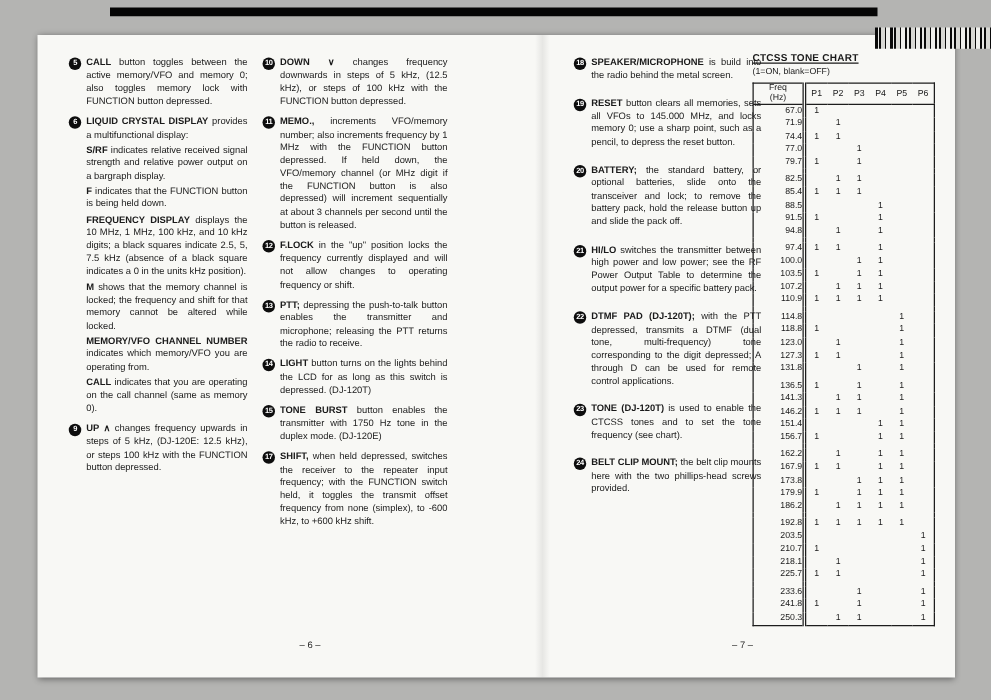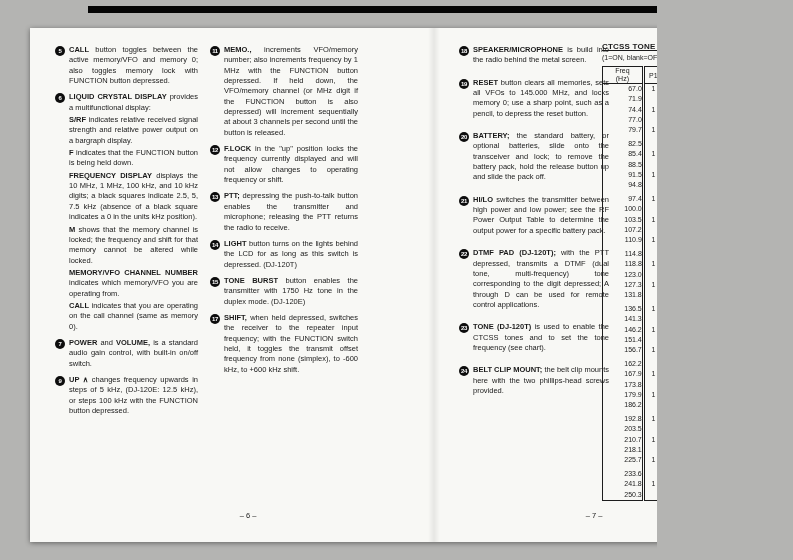--- a/index.html
+++ b/index.html
@@ -2,21 +2,21 @@
 <html><head>
 <meta charset="utf-8">
 <style>
   html,body { margin:0; padding:0; }
   body {
     width:793px; height:560px;
     background:#b4b4b2;
     font-family:"Liberation Sans", sans-serif;
     color:#1a1a1a;
   }
-  .stage { position:relative; width:657px; height:560px; overflow:hidden; }
+  .stage { position:relative; width:793px; height:560px; overflow:hidden; }
 
   
   .artifact-bar { position:absolute; left:88px; top:6px; width:614px; height:7px; background:#050505; z-index:3; }
   .artifact-barcode {
     position:absolute; left:700px; top:22px; width:93px; height:17px; z-index:3;
     background:repeating-linear-gradient(90deg,#0a0a0a 0 2px,#e9e9e6 2px 3px,#0a0a0a 3px 5px,#d8d8d4 5px 8px,#0a0a0a 8px 9px,#efefec 9px 12px);
   }
 
   
   .sheet {
@@ -89,33 +89,33 @@
             <p class="para"><b class="lead">LIQUID CRYSTAL DISPLAY</b> provides a multifunctional display:</p>
             <p class="para sub"><b class="lead">S/RF</b> indicates relative received signal strength and relative power output on a bargraph display.</p>
             <p class="para sub"><b class="lead">F</b> indicates that the FUNCTION button is being held down.</p>
             <p class="para sub"><b class="lead">FREQUENCY DISPLAY</b> displays the 10 MHz, 1 MHz, 100 kHz, and 10 kHz digits; a black squares indicate 2.5, 5, 7.5 kHz (absence of a black square indicates a 0 in the units kHz position).</p>
             <p class="para sub"><b class="lead">M</b> shows that the memory channel is locked; the frequency and shift for that memory cannot be altered while locked.</p>
             <p class="para sub"><b class="lead">MEMORY/VFO CHANNEL NUMBER</b> indicates which memory/VFO you are operating from.</p>
             <p class="para sub"><b class="lead">CALL</b> indicates that you are operating on the call channel (same as memory 0).</p>
           </div>
         </div>
         <div class="item">
-          <span class="num">7</span>
-          <div class="body">
-            <p class="para"><b class="lead">POWER</b> and <b class="lead">VOLUME,</b> is a standard audio gain control, with built-in on/off switch.</p>
-          </div>
-        </div>
-        <div class="item">
           <span class="num">9</span>
           <div class="body">
             <p class="para"><b class="lead">UP ∧</b> changes frequency upwards in steps of 5 kHz, (DJ-120E: 12.5 kHz), or steps 100 kHz with the FUNCTION button depressed.</p>
           </div>
         </div>
       </div>
     <div class="col c2">
+        <div class="item">
+          <span class="num">10</span>
+          <div class="body">
+            <p class="para"><b class="lead">DOWN ∨</b> changes frequency downwards in steps of 5 kHz, (12.5 kHz), or steps of 100 kHz with the FUNCTION button depressed.</p>
+          </div>
+        </div>
         <div class="item">
           <span class="num">11</span>
           <div class="body">
             <p class="para"><b class="lead">MEMO.,</b> increments VFO/memory number; also increments frequency by 1 MHz with the FUNCTION button depressed. If held down, the VFO/memory channel (or MHz digit if the FUNCTION button is also depressed) will increment sequentially at about 3 channels per second until the button is released.</p>
           </div>
         </div>
         <div class="item">
           <span class="num">12</span>
           <div class="body">
             <p class="para"><b class="lead">F.LOCK</b> in the "up" position locks the frequency currently displayed and will not allow changes to operating frequency or shift.</p>

